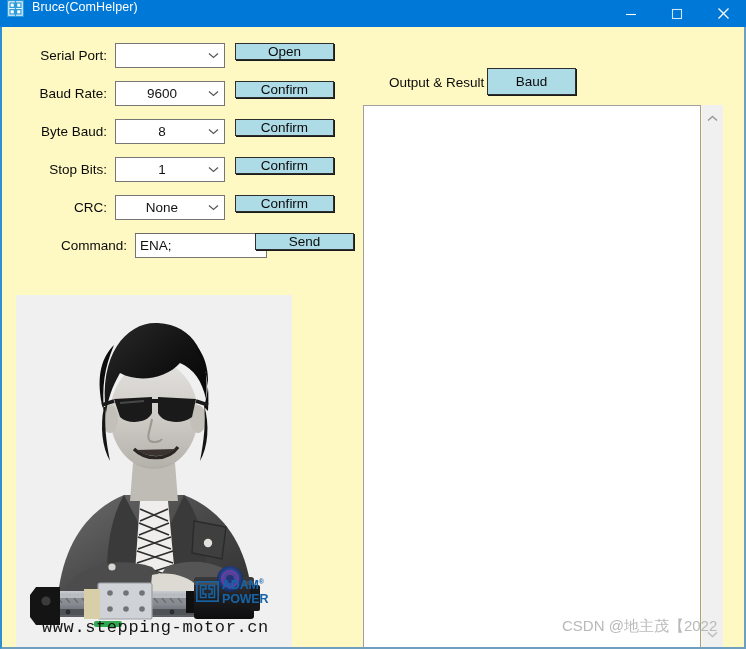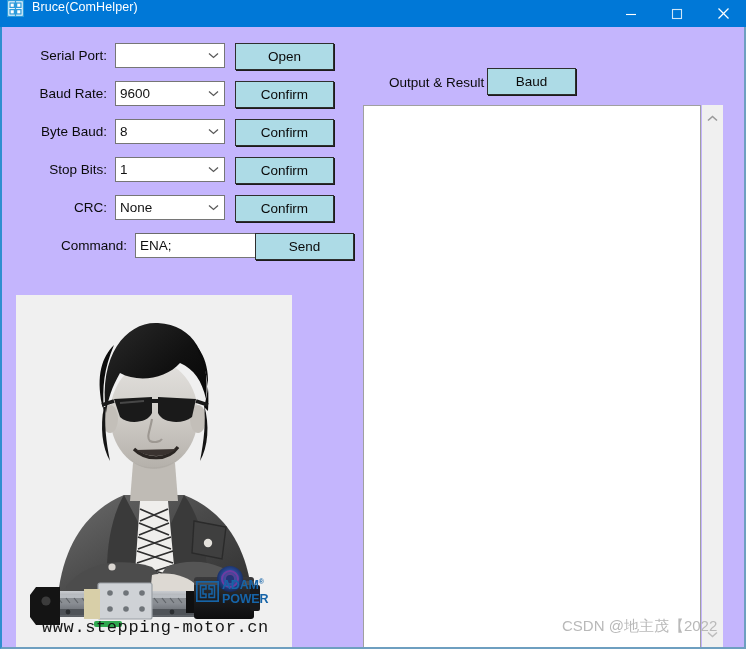--- a/index.html
+++ b/index.html
@@ -54,21 +54,21 @@
   }
   .tb-btn svg { display: block; }
 
   
   .winbody {
     position: absolute;
     left: 0;
     top: 27px;
     width: 746px;
     height: 622px;
-    background: #c4b5fd;
+    background: #fef9c3;
     border-left: 2px solid #2f8fd0;
     border-right: 2px solid #6e9fc0;
     border-bottom: 2px solid #6e9fc0;
     box-sizing: border-box;
     overflow: hidden;
   }
 
   
   .form-panel {
     position: absolute;
@@ -96,20 +96,21 @@
   }
   .f-select {
     position: absolute;
     left: 113px;
     top: 0;
     width: 110px;
     height: 25px;
     background: #ffffff;
     border: 1px solid #767676;
     box-sizing: border-box;
+    text-align: center;
   }
   .f-select .sel-val {
     position: absolute;
     left: 4px;
     top: 0;
     right: 20px;
     line-height: 23px;
     font-size: 13.5px;
     color: #111111;
     font-family: "Liberation Sans", sans-serif;
@@ -144,21 +145,21 @@
     color: #111111;
     font-family: "Liberation Sans", sans-serif;
     overflow: hidden;
     white-space: nowrap;
   }
   .f-btn {
     position: absolute;
     left: 233px;
     top: 0;
     width: 99px;
-    height: 27px;
+    height: 17px;
     background: #addbe6;
     border: 1px solid #2e2e2e;
     box-sizing: border-box;
     display: flex;
     align-items: center;
     justify-content: center;
     font-size: 13.5px;
     color: #0a0a0a;
     font-family: "Liberation Sans", sans-serif;
     box-shadow: 1px 1px 0 0 #1c1c1c;

